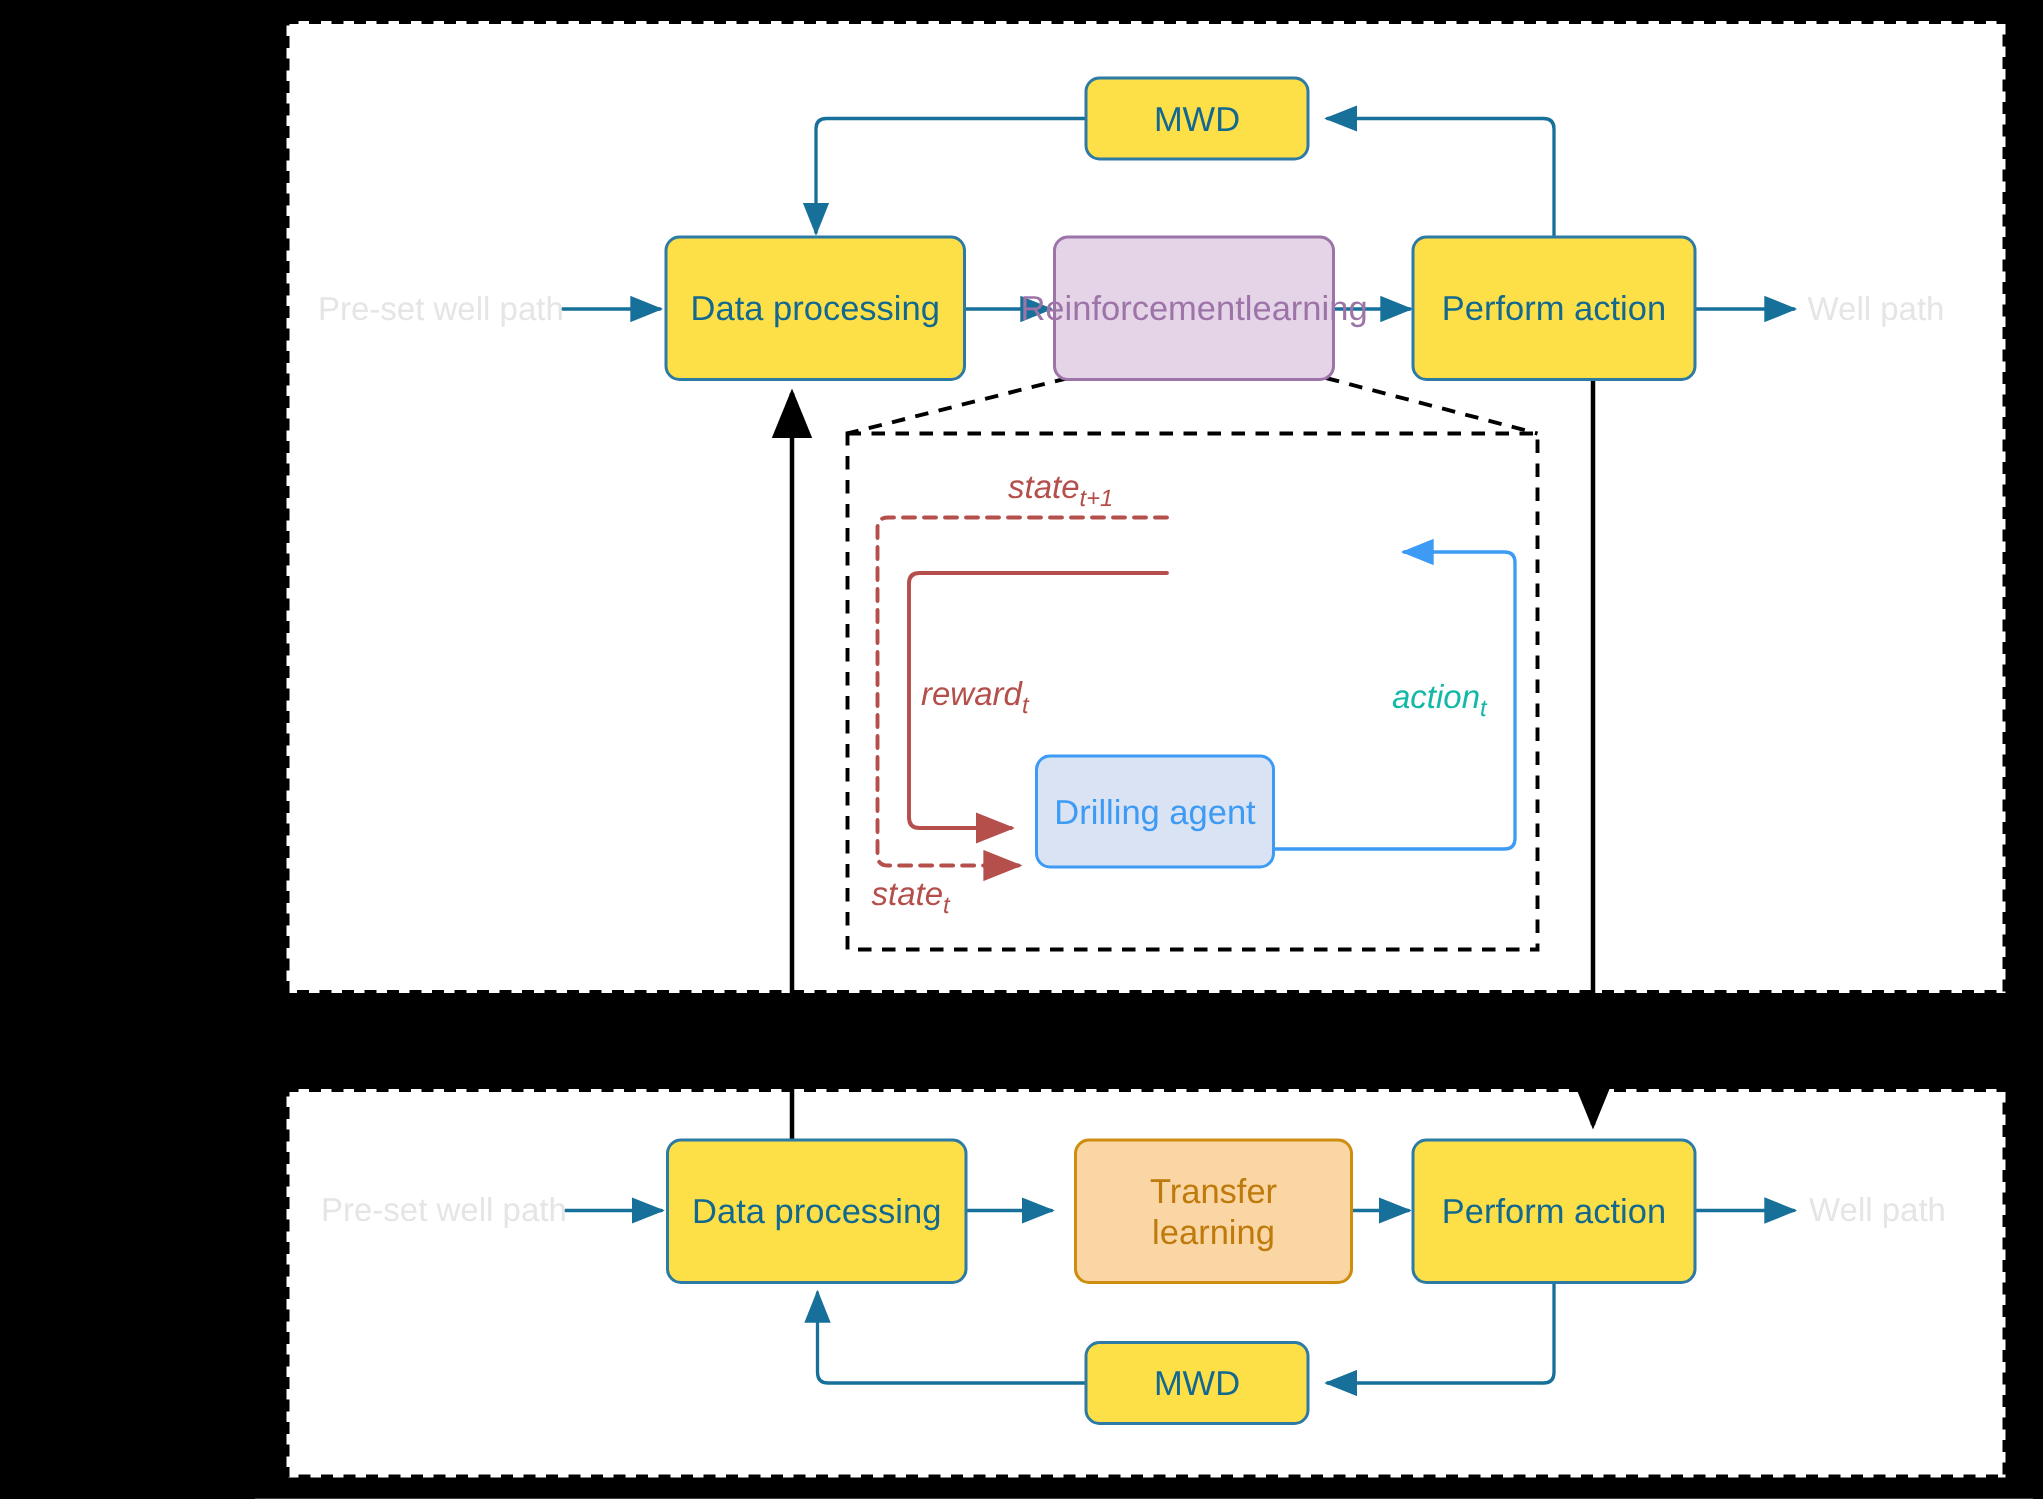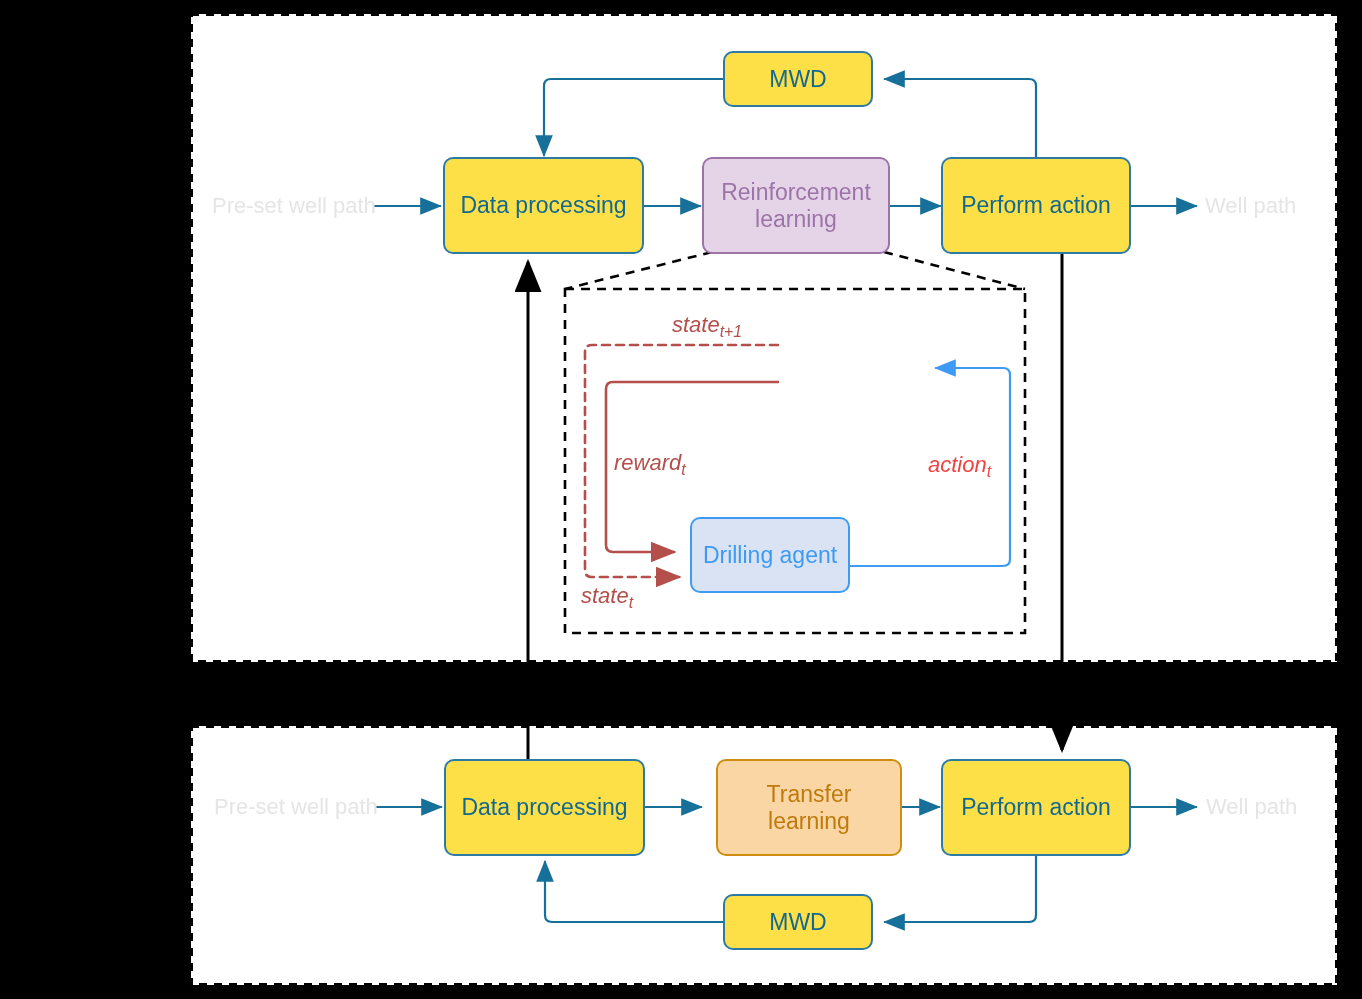--- a/index.html
+++ b/index.html
@@ -11,21 +11,21 @@
   .box{position:absolute;box-sizing:border-box;display:flex;align-items:center;
        justify-content:center;text-align:center;line-height:1.15;}
   .lbl{position:absolute;white-space:nowrap;}
   .blue-fill{background:#fde047;border:2px solid #2d7ba5;border-radius:10px;color:#13688f;}
   .purple-fill{background:#e5d3e8;border:2px solid #9c74a8;border-radius:10px;color:#9c74a8;}
   .orange-fill{background:#fbd6a5;border:2px solid #cf8d10;border-radius:10px;color:#bf7a0c;margin-left:13px;}
   .pink-fill{background:#f9d3cf;border:2px solid #b44f4b;border-radius:10px;color:#b44f4b;}
   .agent-fill{background:#dae3f3;border:2px solid #3d9bf5;border-radius:10px;color:#3d9bf5;}
   .t-blue{color:#e5e5e5;}
   .t-red{color:#b44f4b;}
-  .t-bluebright{color:#ef4444;}
+  .t-bluebright{color:#14b8a6;}
   .ital{font-style:italic;}
   sub{font-size:0.72em;}
 </style>
 </head>
 <body>
 
 <div id="stage">
 
   <div class="panel" style="left:191px;top:14px;width:1146px;height:648px;"></div>
 
@@ -99,21 +99,21 @@
       <path d="M723,922 L552,922 Q545,922 545,915 L545,862" marker-end="url(#arrTeal)"></path>
     </g>
   </svg>
 
   <div class="lbl t-blue" style="left:212px;top:193px;font-size:22px;">Pre-set well path</div>
 
   <div class="box blue-fill" style="left:723px;top:51px;width:150px;height:56px;font-size:23px;">MWD</div>
 
   <div class="box blue-fill" style="left:443px;top:157px;width:201px;height:97px;font-size:23px;">Data processing</div>
 
-  <div class="box purple-fill" style="left:702px;top:157px;width:188px;height:97px;font-size:23px;flex-direction:column;">
+  <div class="box purple-fill" style="left:702px;top:157px;width:188px;height:97px;font-size:23px;flex-direction:row;">
     <span>Reinforcement</span>
     <span>learning</span>
   </div>
 
   <div class="box blue-fill" style="left:941px;top:157px;width:190px;height:97px;font-size:23px;">Perform action</div>
 
   <div class="lbl t-blue" style="left:1205px;top:193px;font-size:22px;">Well path</div>
 
   <div class="lbl t-red ital" style="left:672px;top:312px;font-size:22px;">
     <span>state</span><sub>t+1</sub>
@@ -121,21 +121,21 @@
 
 
   <div class="lbl t-red ital" style="left:614px;top:450px;font-size:22px;">
     <span>reward</span><sub>t</sub>
   </div>
 
   <div class="lbl t-bluebright ital" style="left:928px;top:452px;font-size:22px;">
     <span>action</span><sub>t</sub>
   </div>
 
-  <div class="box agent-fill" style="left:690px;top:517px;width:160px;height:76px;font-size:23px;">Drilling agent</div>
+  <div class="box agent-fill" style="left:690px;top:503px;width:160px;height:76px;font-size:23px;">Drilling agent</div>
 
   <div class="lbl t-red ital" style="left:581px;top:583px;font-size:22px;">
     <span>state</span><sub>t</sub>
   </div>
 
   <div class="lbl t-blue" style="left:214px;top:794px;font-size:22px;">Pre-set well path</div>
 
   <div class="box blue-fill" style="left:444px;top:759px;width:201px;height:97px;font-size:23px;">Data processing</div>
 
   <div class="box orange-fill" style="left:703px;top:759px;width:186px;height:97px;font-size:23px;flex-direction:column;">

